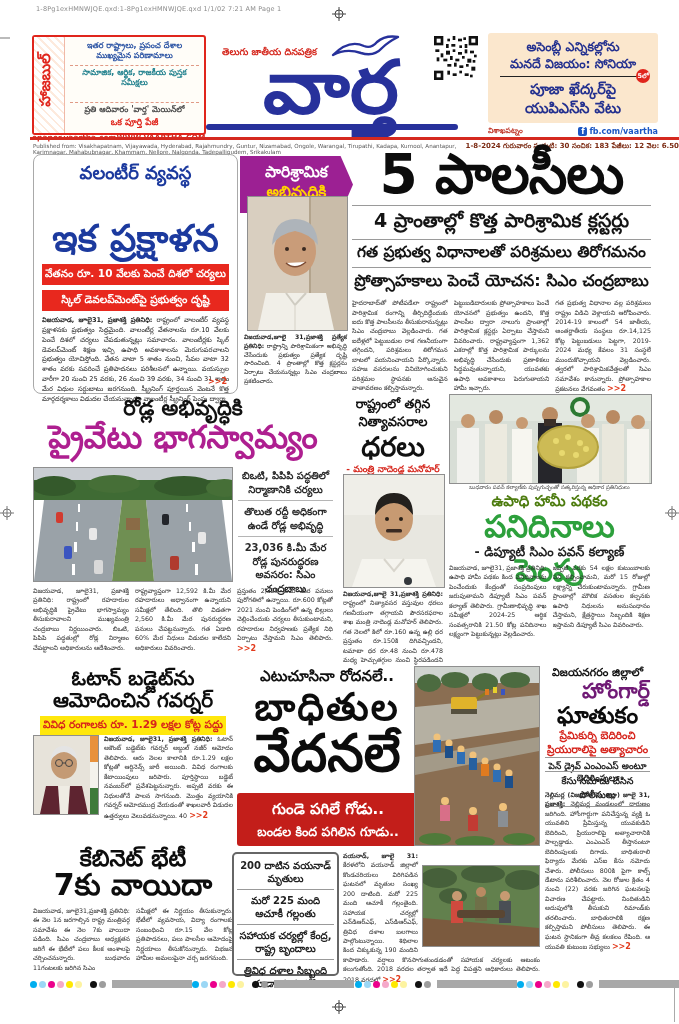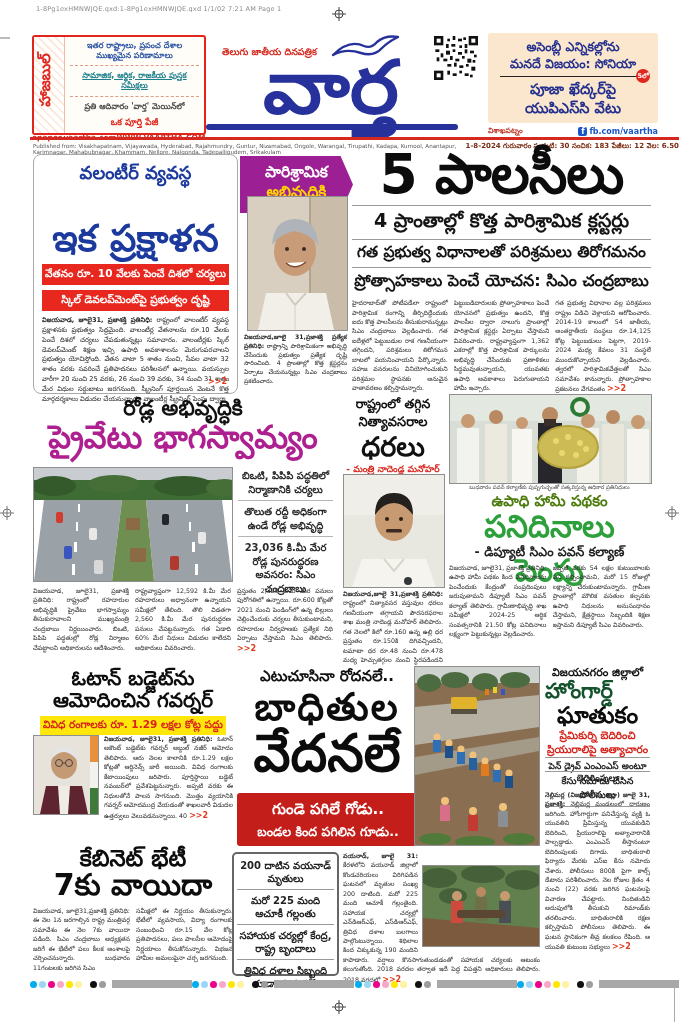--- a/index.html
+++ b/index.html
@@ -23,21 +23,21 @@
   #tick-br{left:674px;top:988px;width:1px;height:34px;background:#aaa;}
   #promo-left{left:32px;top:35px;width:170px;height:96px;border:2px solid #e0251c;border-radius:3px;
               display:flex;background:#fffdf8;}
   #promo-left .strip{width:30px;border-right:1px solid #f0b9a8;position:relative;
         background:repeating-linear-gradient(45deg,#fff, #fff 4px, #fdeadd 4px,#fdeadd 6px);}
   #promo-left .vtitle{position:absolute;left:2px;top:86px;transform:rotate(-90deg);transform-origin:0 0;
         color:#e0251c;font-weight:bold;font-size:15px;white-space:nowrap;width:86px;text-align:center;}
   #promo-left .items{flex:1;display:flex;flex-direction:column;justify-content:space-between;padding:4px 5px;}
   #promo-left .it{font-size:8px;font-weight:bold;line-height:1.3;text-align:center;}
   #promo-left .it1{color:#2d55a5;border-bottom:1px dashed #e09a86;padding-bottom:3px;}
-  #promo-left .it2{color:#1e7f8c;border-bottom:1px dashed #e09a86;padding-bottom:5px;text-decoration:underline;}
+  #promo-left .it2{color:#1e7f8c;border-bottom:1px dashed #e09a86;padding-bottom:14px;}
   #promo-left .it3{color:#4a4a4a;}
   #promo-left .it4{color:#e0251c;font-size:9px;}
   #epaper-row{left:32px;top:133px;width:170px;display:flex;justify-content:space-between;
               font-size:7.5px;font-weight:bold;color:#d5291f;}
   #mast-tagline{left:206px;top:46px;font-size:9.5px;font-weight:bold;color:#d5291f;margin-left:16px;}
   #mast-bird{left:330px;top:32px;}
   #mast-title{left:200px;top:52px;width:262px;text-align:center;font-size:74px;line-height:.95;
               font-weight:bold;color:#27319b;transform:scaleX(1.12);transform-origin:center;}
   #mast-bar{left:206px;top:124px;width:252px;height:6px;background:#27319b;border-radius:3px;}
   #qr{left:434px;top:36px;}
@@ -121,21 +121,21 @@
   #way-redbox .r2{font-size:12.5px;margin-top:3px;}
   #way-facts{left:232px;top:852px;width:107px;height:124px;border:2px solid #666;border-radius:5px;
              padding:1px 3px;box-sizing:border-box;}
   #way-facts .f{font-size:10px;font-weight:bold;text-align:center;color:#222;line-height:1.3;
                 padding:4px 0;border-bottom:1px solid #999;}
   #way-facts .f:last-child{border-bottom:0;}
   #flood1{left:414px;top:666px;}
   #way-body{left:343px;top:851px;width:197px;height:144px;overflow:hidden;}
   #way-body svg{float:right;margin:14px 0 2px 4px;border:1px solid #8f8f8f;}
   #hg-kicker{left:545px;top:666px;width:105px;font-size:11px;font-weight:bold;text-align:center;color:#111;}
-  #hg-t1{left:545px;top:679px;width:105px;font-size:21px;font-weight:bold;text-align:left;color:#14532d;}
+  #hg-t1{left:545px;top:679px;width:105px;font-size:21px;font-weight:bold;text-align:right;color:#701a75;}
   #hg-t2{left:545px;top:702px;width:105px;font-size:23px;font-weight:bold;text-align:center;color:#0c0c0c;}
   #hg-red{left:545px;top:729px;width:105px;font-size:10.5px;font-weight:bold;text-align:center;color:#d6241c;line-height:1.3;}
   #hg-sub1{left:545px;top:757px;width:105px;font-size:9px;font-weight:bold;text-align:center;color:#222;
            border-top:1px solid #999;padding-top:3px;}
   #hg-sub2{left:545px;top:771px;width:105px;font-size:9.5px;font-weight:bold;text-align:center;color:#222;
            border-top:1px solid #999;border-bottom:1px solid #999;padding:3px 0;}
   #hg-body{left:545px;top:790px;width:105px;height:196px;overflow:hidden;}
   
   #dots-row{left:30px;top:980px;width:649px;display:flex;justify-content:space-between;align-items:center;}
   .dgroup{display:flex;align-items:center;gap:2px;}

